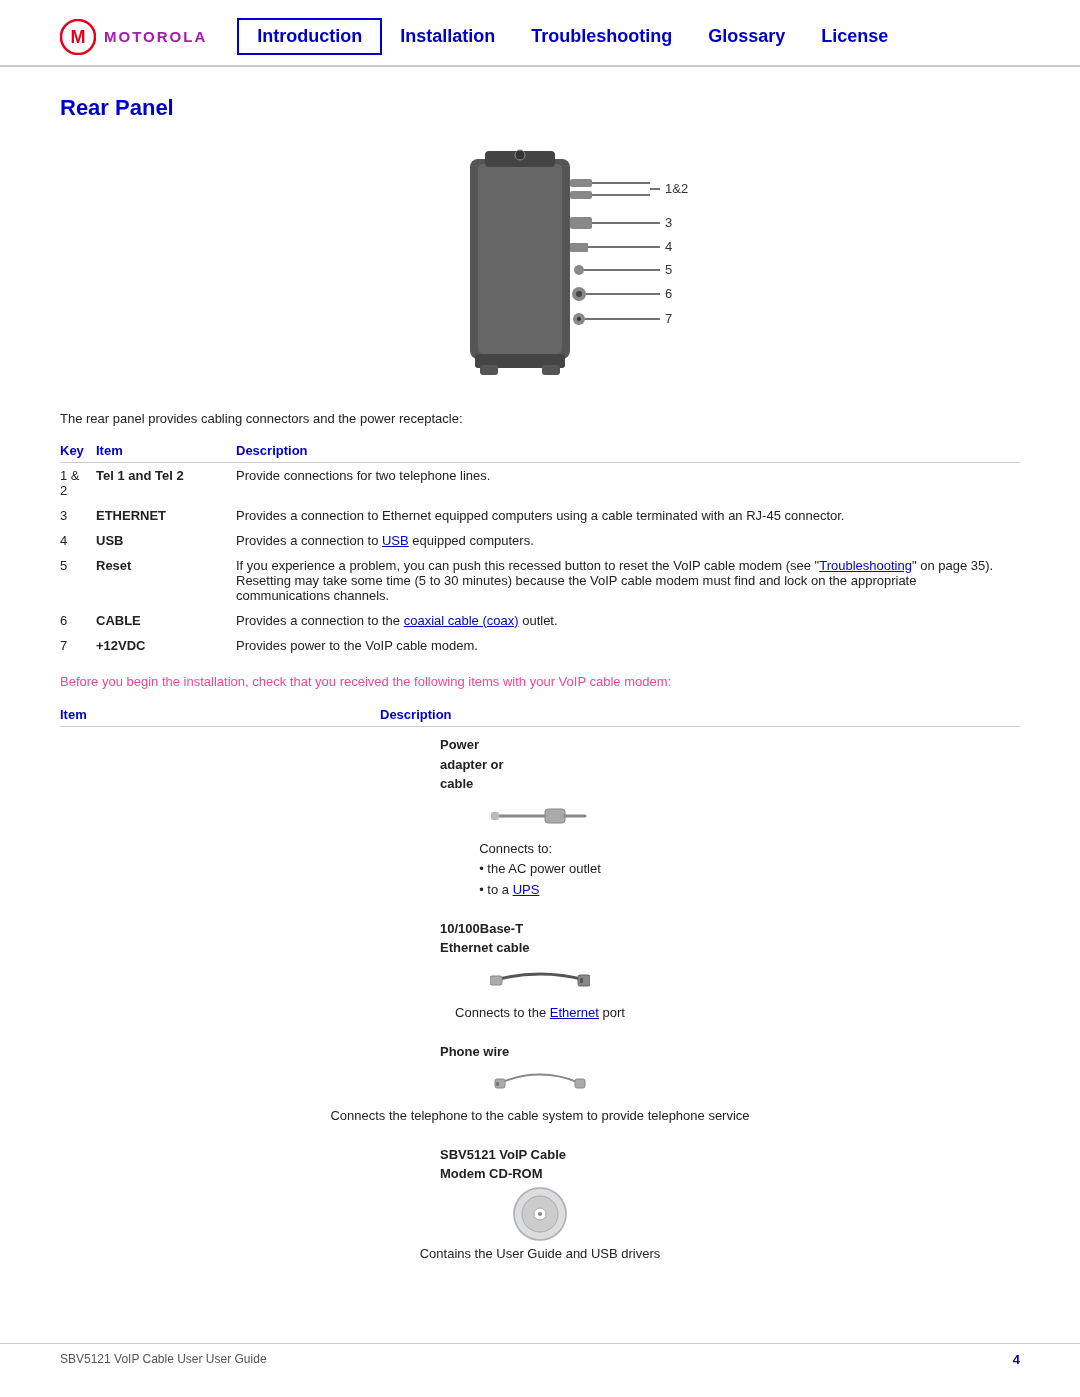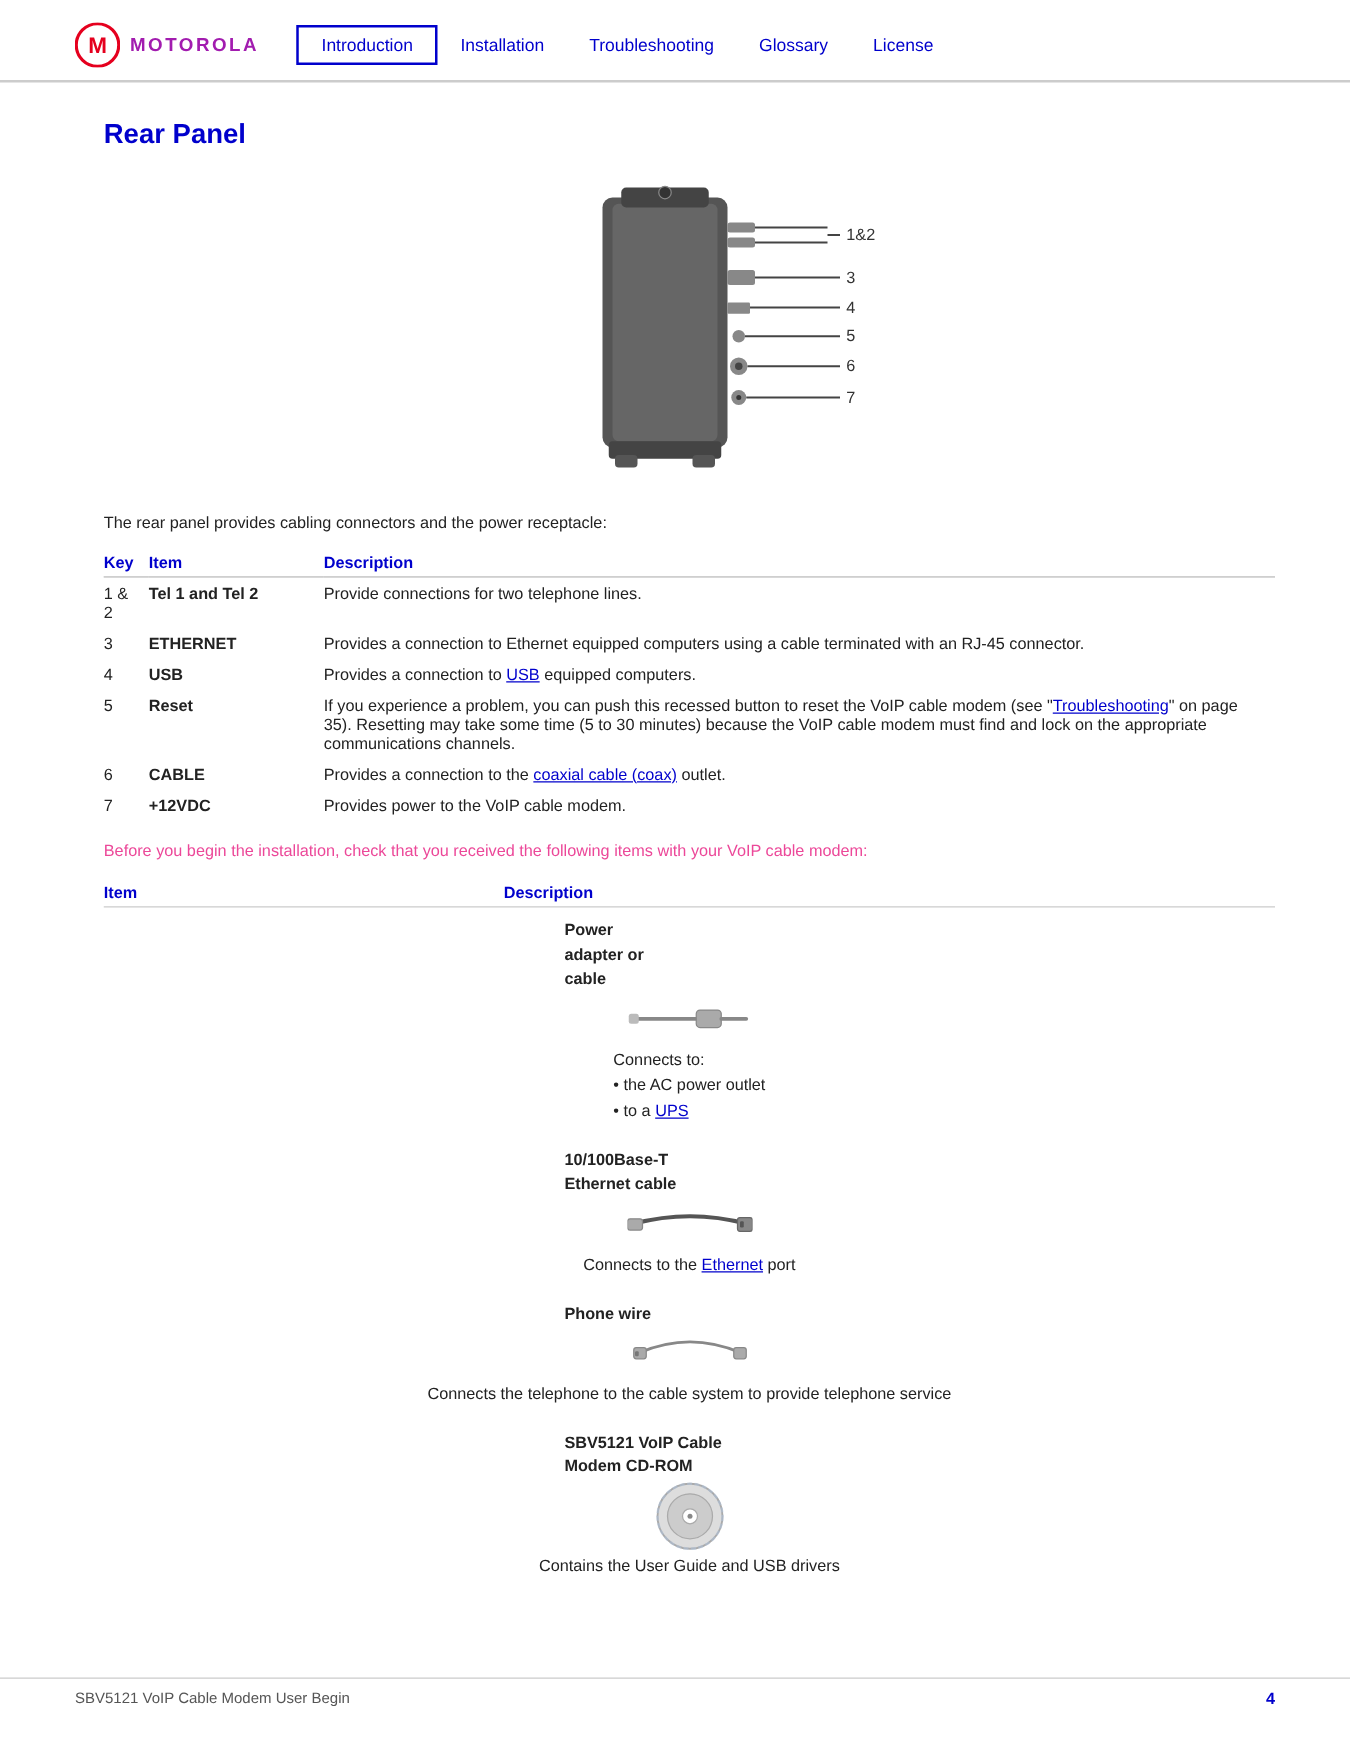--- a/index.html
+++ b/index.html
@@ -37,37 +37,37 @@
       letter-spacing: 2px;
     }
     .nav-tabs {
       display: flex;
       align-items: center;
       flex: 1;
       gap: 0;
     }
     .nav-tab {
       padding: 6px 18px;
-      font-size: 14px;
-      font-weight: normal;
+      font-size: 18px;
+      font-weight: bold;
       color: #0000cc;
       cursor: pointer;
       border: none;
       background: none;
       text-decoration: none;
     }
     .nav-tab.active {
       border: 2px solid #0000cc;
       color: #0000cc;
       background: #fff;
     }
 
     
     .content {
-      padding: 28px 60px 40px 83px;
+      padding: 28px 60px 40px 60px;
     }
 
     
     .section-title {
       font-size: 22px;
       font-weight: bold;
       color: #0000cc;
       margin-bottom: 18px;
       border-bottom: none;
     }
@@ -382,15 +382,15 @@
     </svg>
             </div>
             <div class="item-desc">Contains the User Guide and USB drivers</div>
           </div>
         </div>
     </div>
   </div>
 </div>
 
 <div class="footer">
-  <span>SBV5121 VoIP Cable Modem User Begin</span>
+  <span>SBV5121 VoIP Cable User User Guide</span>
   <span class="footer-page">4</span>
 </div>
 
 </body></html>

